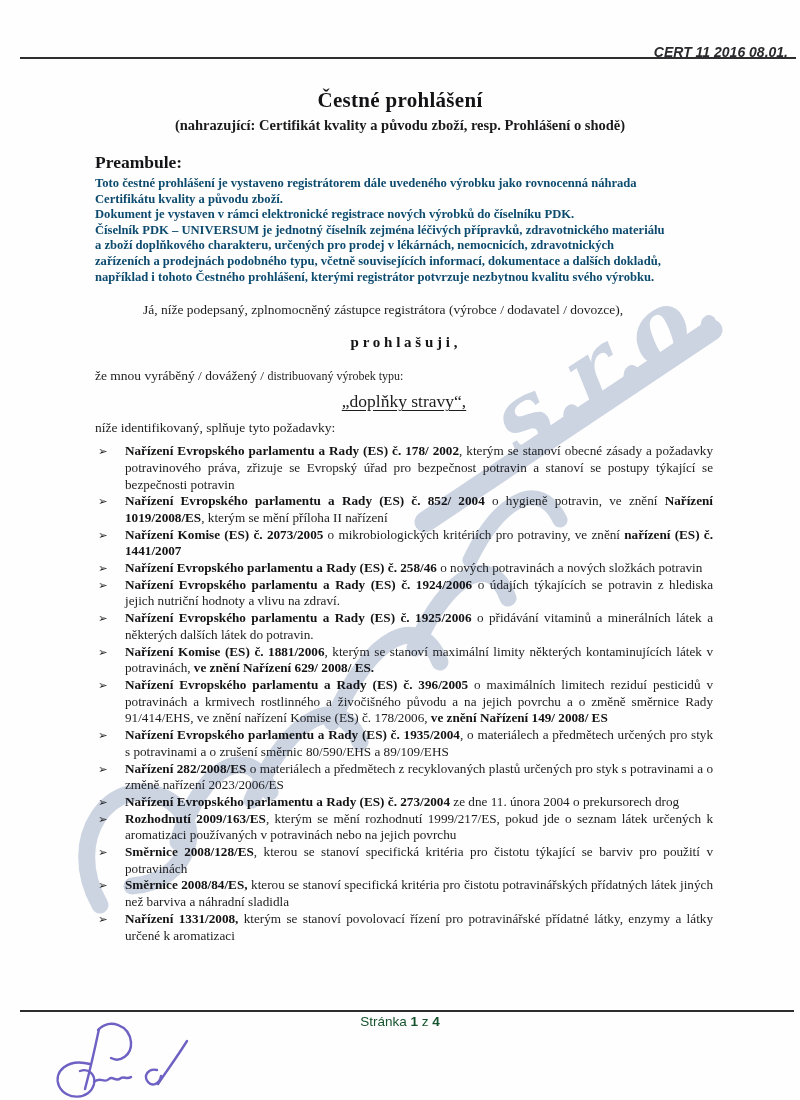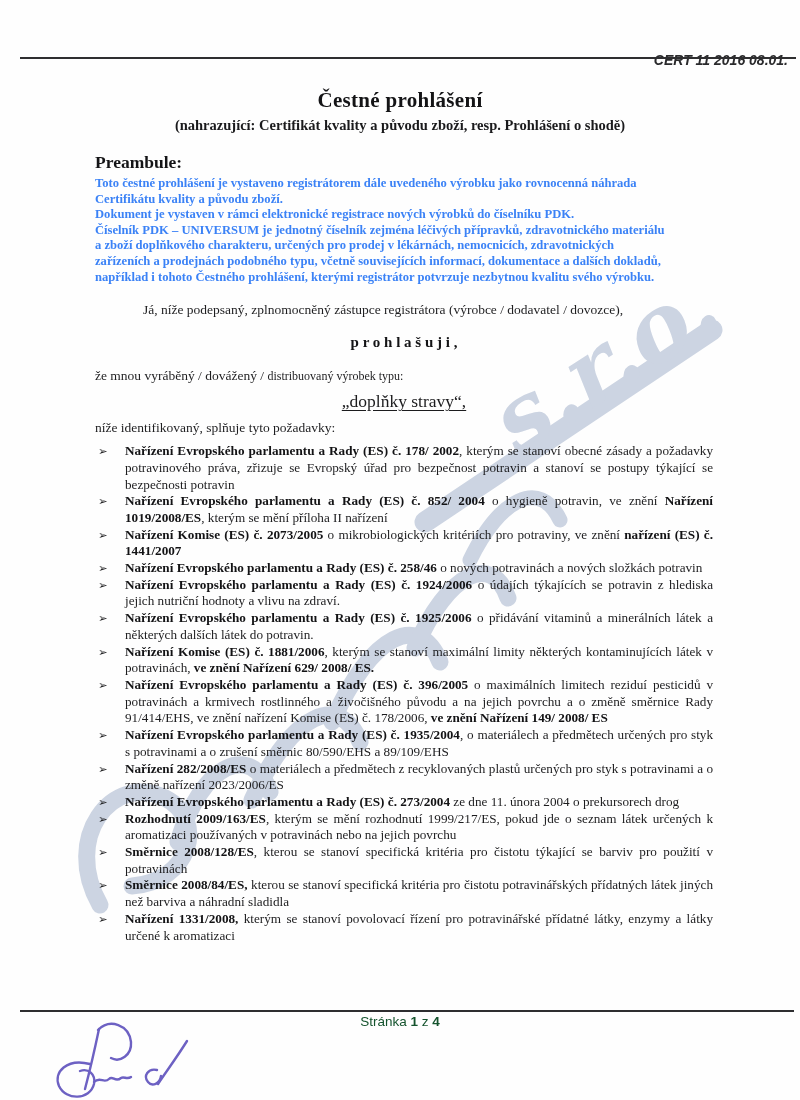--- a/index.html
+++ b/index.html
@@ -12,21 +12,21 @@
     font-family:"Liberation Serif", serif;
     color:#1e1e20;
   }
   
   .wm-layer{position:absolute;inset:0;z-index:0;pointer-events:none;}
   .sig-layer{position:absolute;left:38px;top:1008px;width:190px;height:92px;z-index:2;}
   .doc-layer{position:relative;z-index:1;}
 
   
   .doc-code{
-    position:absolute;top:52px;right:12px;
+    position:absolute;top:44px;right:12px;
     font-family:"Liberation Sans", sans-serif;
     font-style:italic;font-weight:bold;
     font-size:14px;color:#2a2a2c;
   }
   .header-rule{
     position:absolute;top:57px;left:20px;right:4px;
     border-bottom:2px solid #2e2e30;
   }
 
   
@@ -40,21 +40,21 @@
     text-align:center;font-size:14.5px;font-weight:bold;color:#1a1a1c;
   }
 
   
   .content{
     position:absolute;top:152px;left:95px;width:618px;
   }
   .preamble-heading{
     font-size:17.5px;font-weight:bold;color:#141416;margin:0 0 3px 0;
   }
-  .preamble-body{font-size:12.6px;font-weight:bold;line-height:15.6px;color:#3b82f6;}
+  .preamble-body{font-size:12.6px;font-weight:bold;line-height:15.6px;color:#0c4a6e;}
   .pre-line{white-space:nowrap;}
 
   .intro{
     margin:17px 0 0 0;font-size:13.5px;text-indent:48px;
   }
   .verb{
     margin:16px 0 0 0;text-align:center;
     font-size:15px;font-weight:bold;color:#141416;
   }
   .product-line{margin:17px 0 0 0;font-size:13.5px;}

